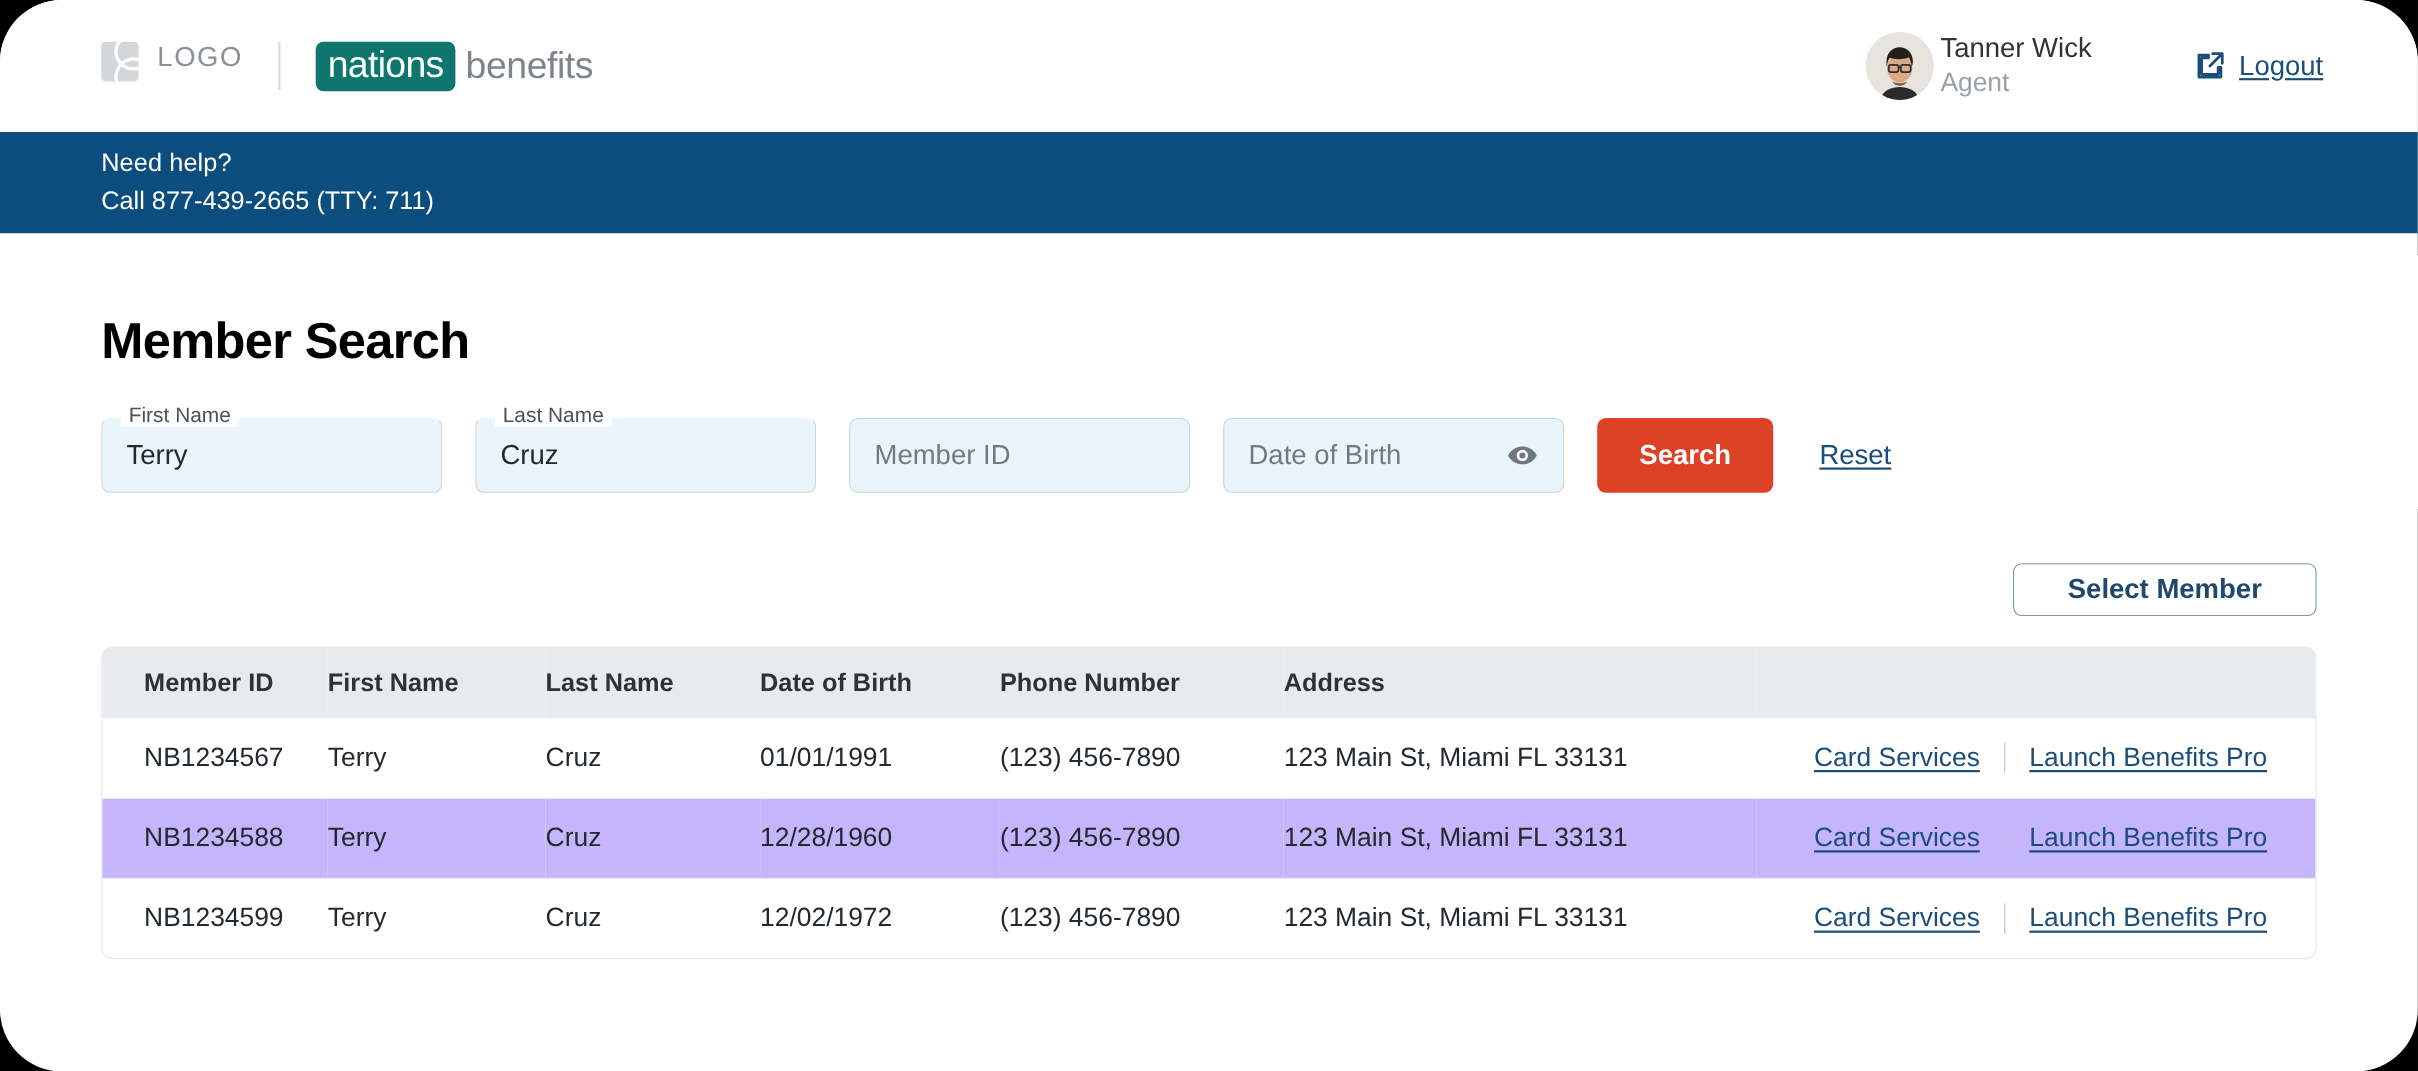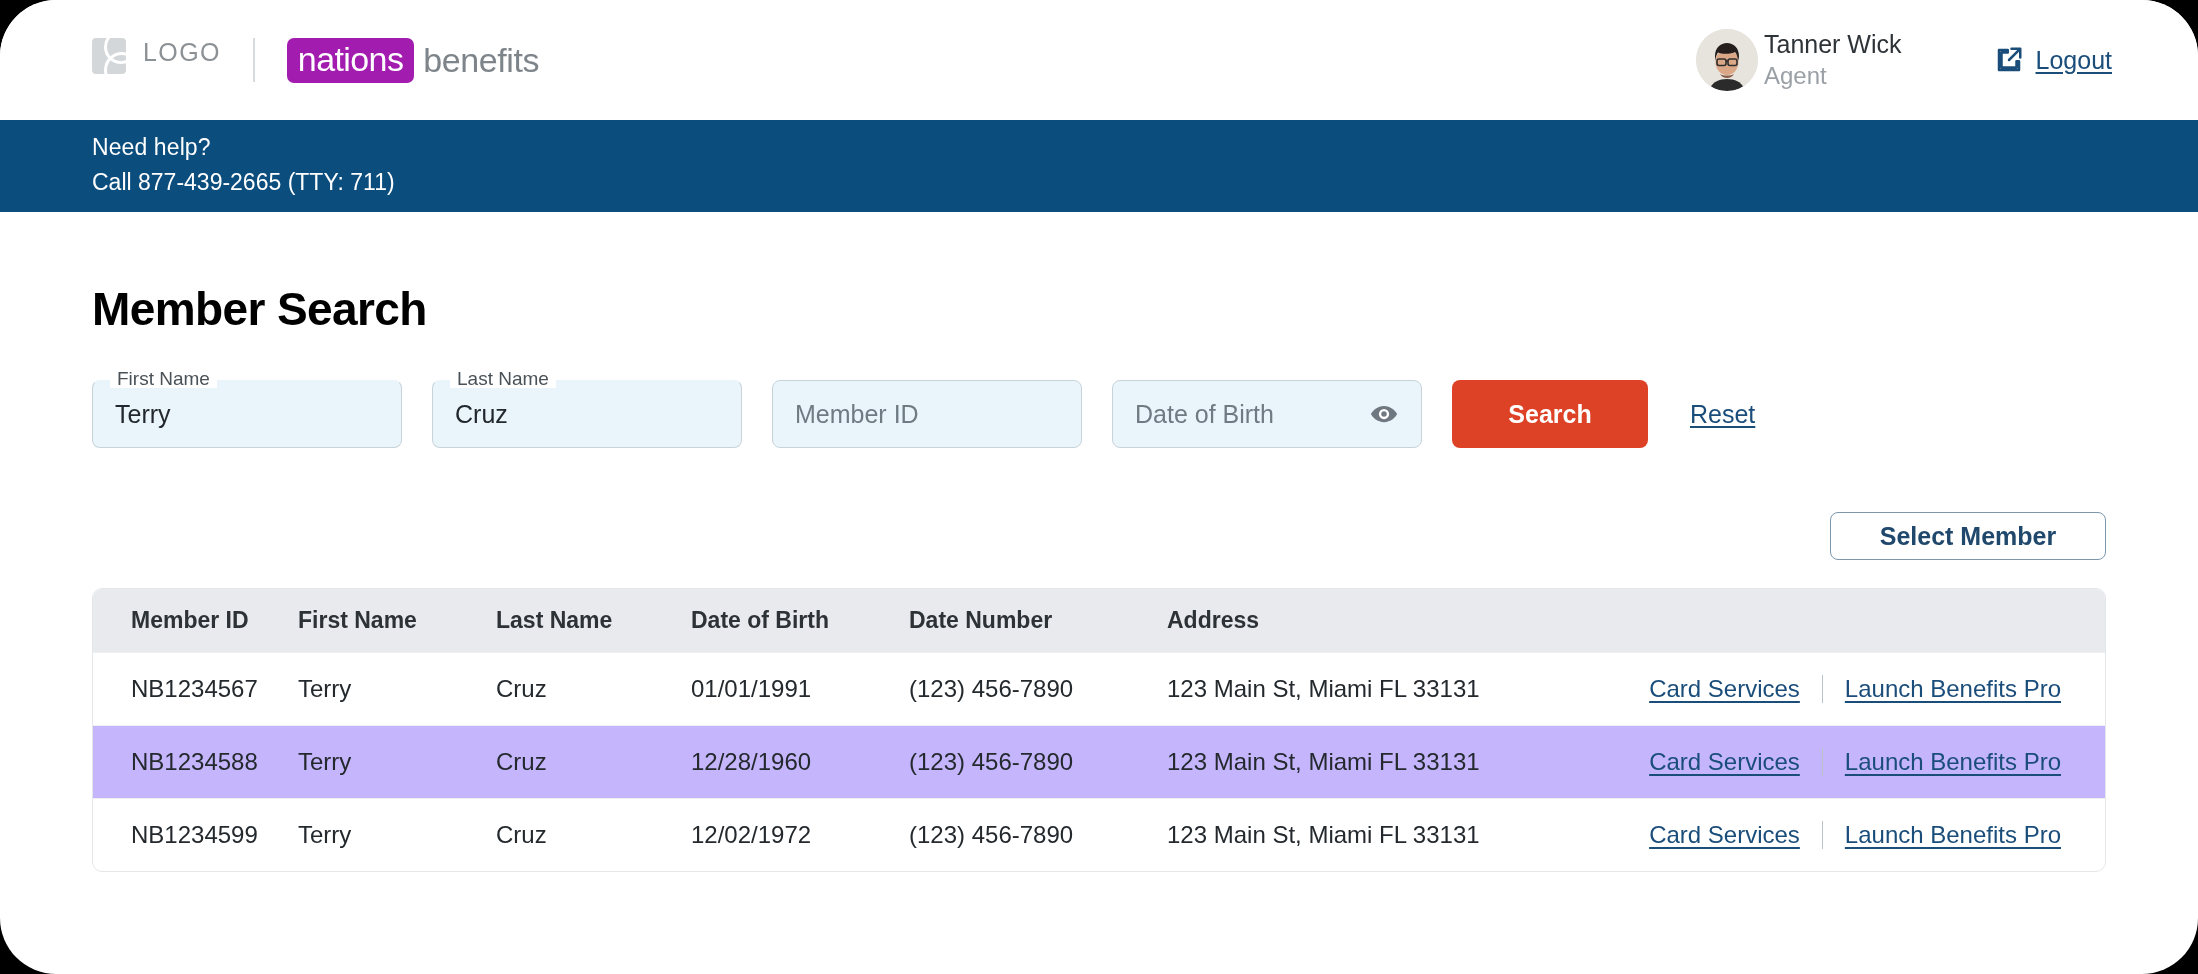--- a/index.html
+++ b/index.html
@@ -66,21 +66,21 @@
     font-weight: 500;
   }
   .brand-divider {
     width: 2px;
     height: 44px;
     background: #d8dbde;
     margin: 0 32px;
   }
   .nb-logo { display: flex; align-items: center; }
   .nb-nations {
-    background: #a21caf;
+    background: #0f766e;
     color: #ffffff;
     font-size: 34px;
     font-weight: 400;
     letter-spacing: -0.6px;
     padding: 4px 11px 7px 11px;
     border-radius: 7px;
     line-height: 1;
   }
   .nb-benefits {
     color: #7d848a;
@@ -185,21 +185,21 @@
     padding-left: 22px;
   }
   .eye-icon {
     position: absolute;
     right: 22px;
     top: 50%;
     transform: translateY(-50%);
     width: 30px; height: 30px;
   }
   .btn-search {
-    width: 196px;
+    width: 160px;
     height: 68px;
     background: #dd4226;
     color: #ffffff;
     border: none;
     border-radius: 8px;
     font-family: inherit;
     font-size: 25px;
     font-weight: 700;
     cursor: pointer;
     margin-right: 42px;
@@ -383,21 +383,21 @@
     </div>
 
     <div class="table-wrap">
       <table>
         <thead>
           <tr>
             <th class="col-id">Member ID</th>
             <th class="col-first">First Name</th>
             <th class="col-last">Last Name</th>
             <th class="col-dob">Date of Birth</th>
-            <th class="col-phone">Date Number</th>
+            <th class="col-phone">Phone Number</th>
             <th class="col-addr">Address</th>
             <th class="col-actions"></th>
           </tr>
         </thead>
         <tbody>
 
           <tr>
             <td class="col-id">NB1234567</td>
             <td class="col-first">Terry</td>
             <td class="col-last">Cruz</td>

